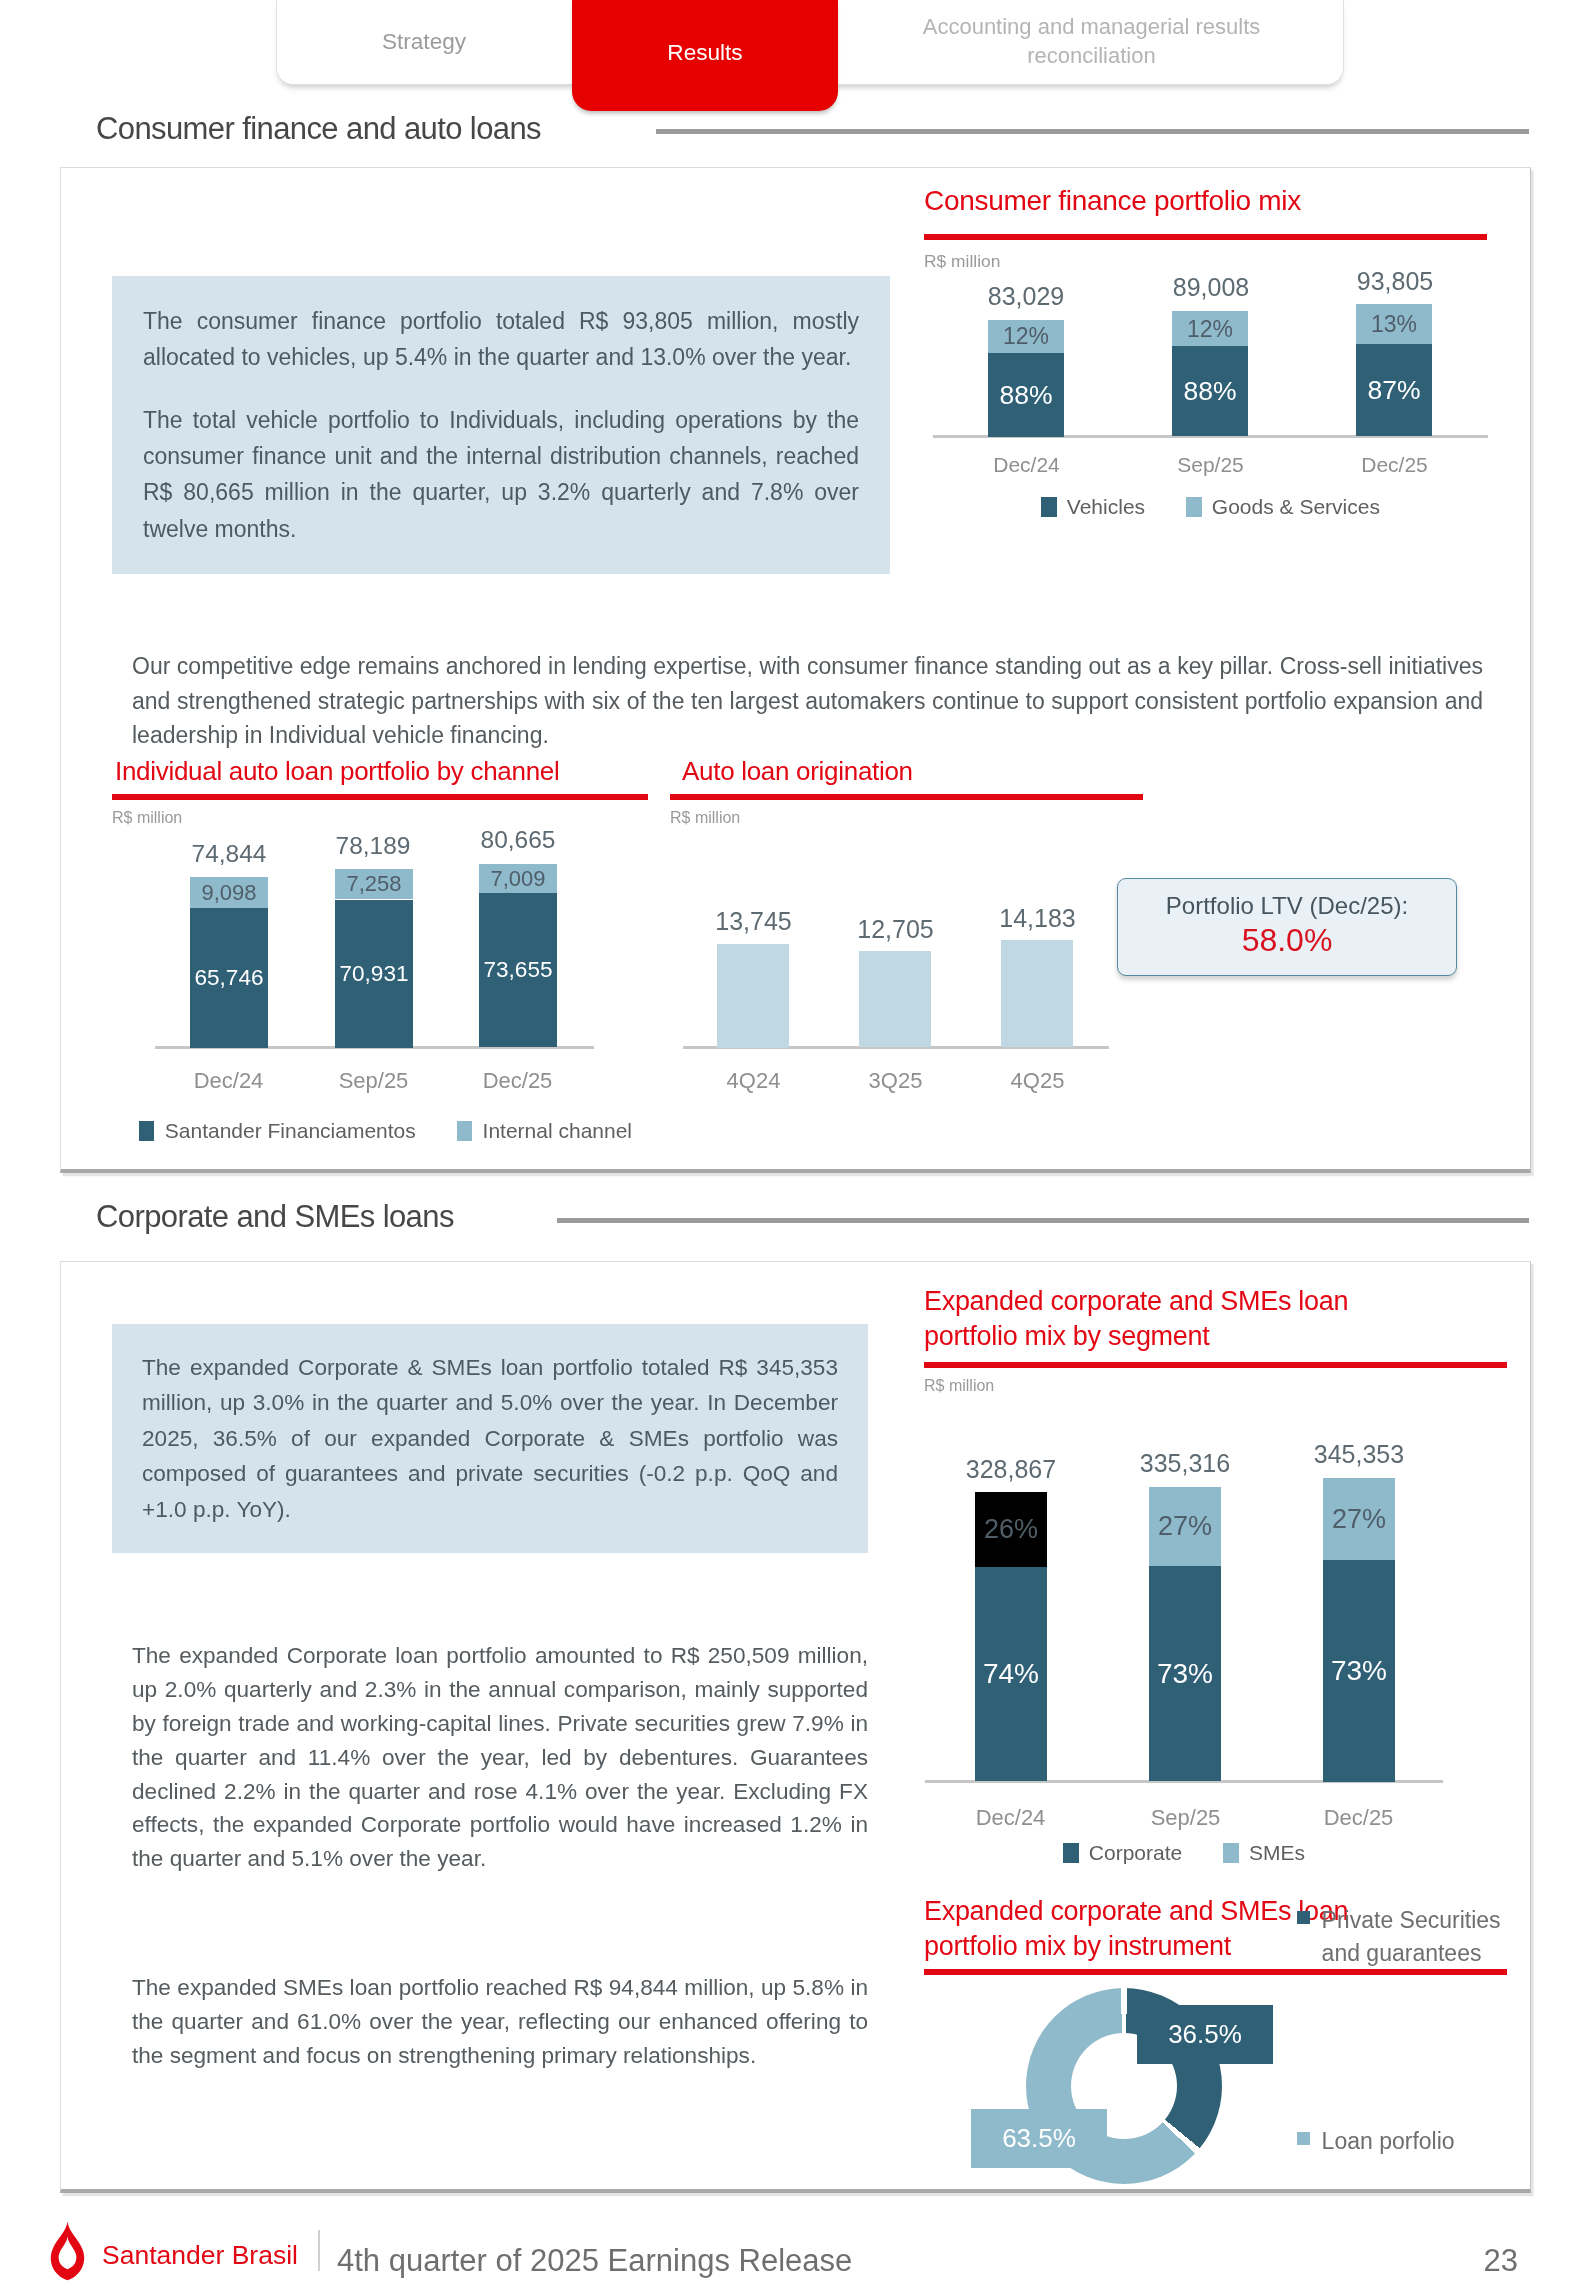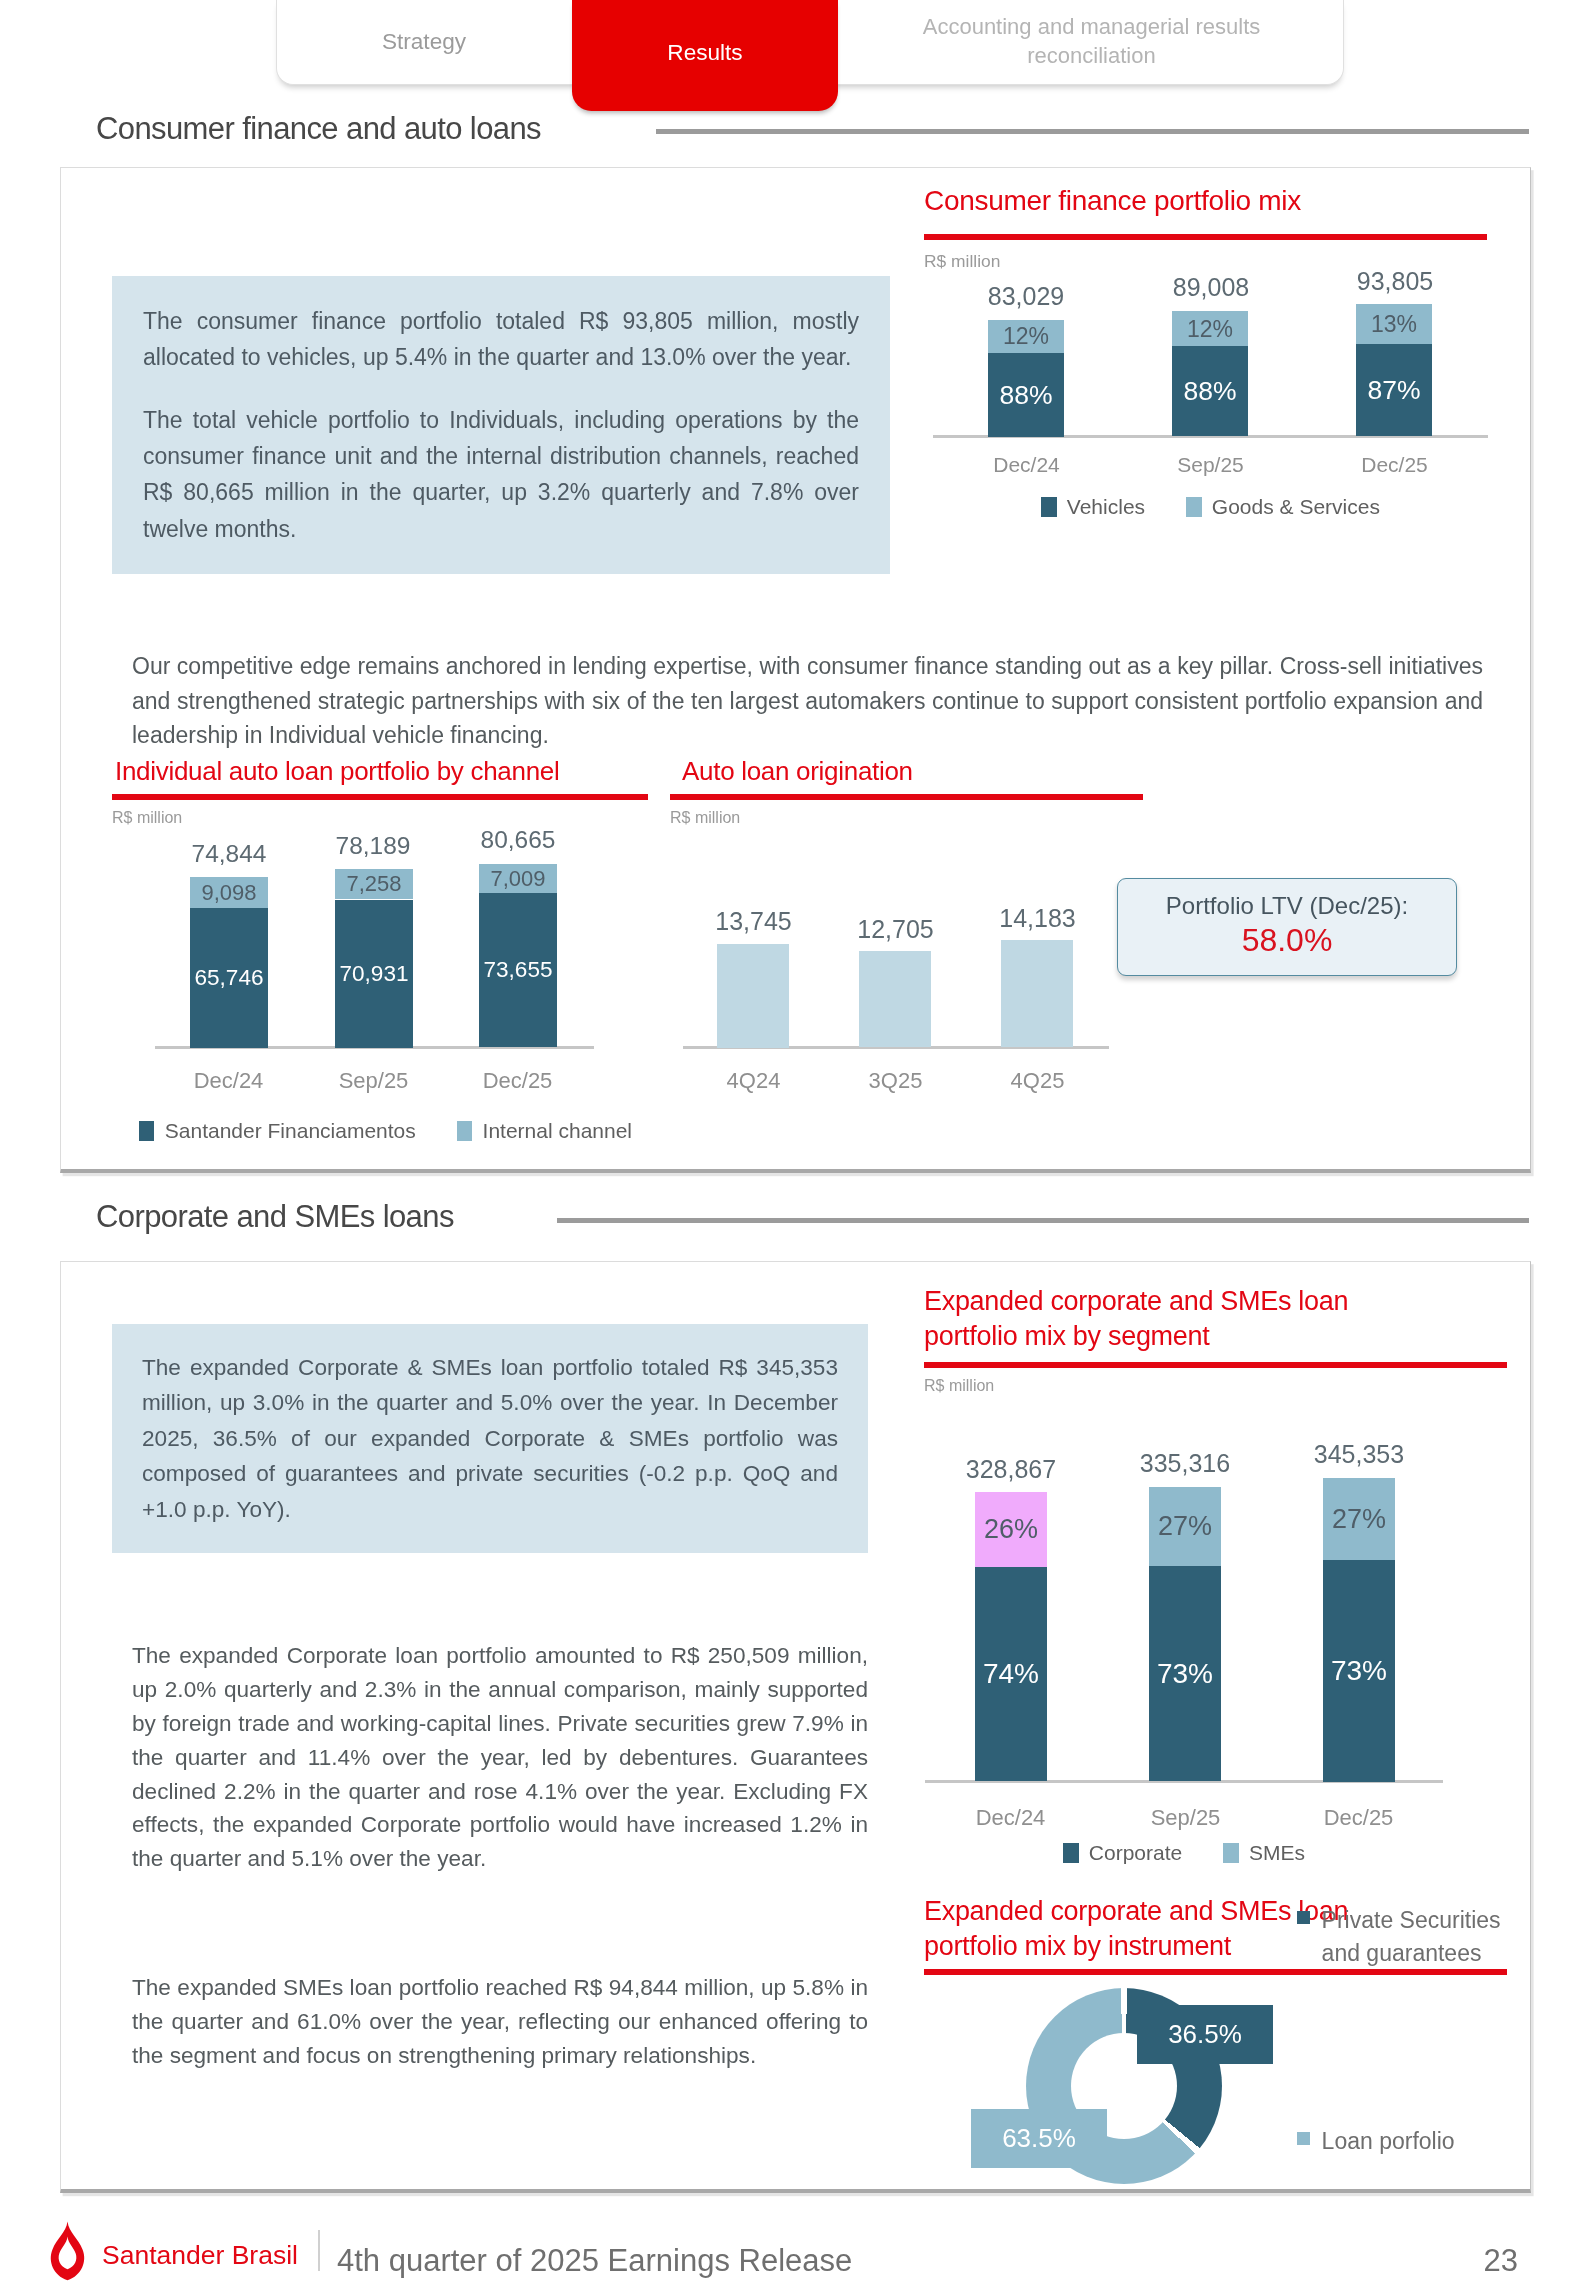--- a/index.html
+++ b/index.html
@@ -197,21 +197,21 @@
       <div style="position: absolute; left: 296px; top: 1068px; width: 155px; font-size: 22px; color: rgb(143, 143, 143); text-align: center;">Sep/25</div>
       <div style="position: absolute; left: 479px; top: 864px; width: 78px; height: 30px; background: rgb(143, 186, 204); display: flex; align-items: center; justify-content: center;">
         <span style="font-size: 22px; color: rgb(79, 94, 104);">7,009</span>
       </div>
       <div style="position: absolute; left: 479px; top: 893px; width: 78px; height: 154px; background: rgb(47, 96, 118); display: flex; align-items: center; justify-content: center;">
         <span style="font-size: 22.6px; color: rgb(255, 255, 255);">73,655</span>
       </div>
       <div style="position: absolute; left: 421px; top: 826px; width: 194px; font-size: 24.5px; color: rgb(93, 106, 114); text-align: center;">80,665</div>
       <div style="position: absolute; left: 440px; top: 1068px; width: 155px; font-size: 22px; color: rgb(143, 143, 143); text-align: center;">Dec/25</div>
       <div style="position: absolute; left: 925px; top: 1780px; width: 518px; height: 3.2px; background: rgb(198, 198, 198);"></div>
-      <div style="position: absolute; left: 975px; top: 1492px; width: 72px; height: 75px; background: #f0abfc; display: flex; align-items: center; justify-content: center;">
+      <div style="position: absolute; left: 975px; top: 1492px; width: 72px; height: 75px; background: #000000; display: flex; align-items: center; justify-content: center;">
         <span style="font-size: 27px; color: rgb(79, 94, 104);">26%</span>
       </div>
       <div style="position: absolute; left: 975px; top: 1567px; width: 72px; height: 214px; background: rgb(47, 96, 118); display: flex; align-items: center; justify-content: center;">
         <span style="font-size: 28px; color: rgb(255, 255, 255);">74%</span>
       </div>
       <div style="position: absolute; left: 914px; top: 1455px; width: 194px; font-size: 25px; color: rgb(93, 106, 114); text-align: center;">328,867</div>
       <div style="position: absolute; left: 933px; top: 1805px; width: 155px; font-size: 22px; color: rgb(143, 143, 143); text-align: center;">Dec/24</div>
       <div style="position: absolute; left: 1149px; top: 1487px; width: 72px; height: 79px; background: rgb(143, 186, 204); display: flex; align-items: center; justify-content: center;">
         <span style="font-size: 27px; color: rgb(79, 94, 104);">27%</span>
       </div>

